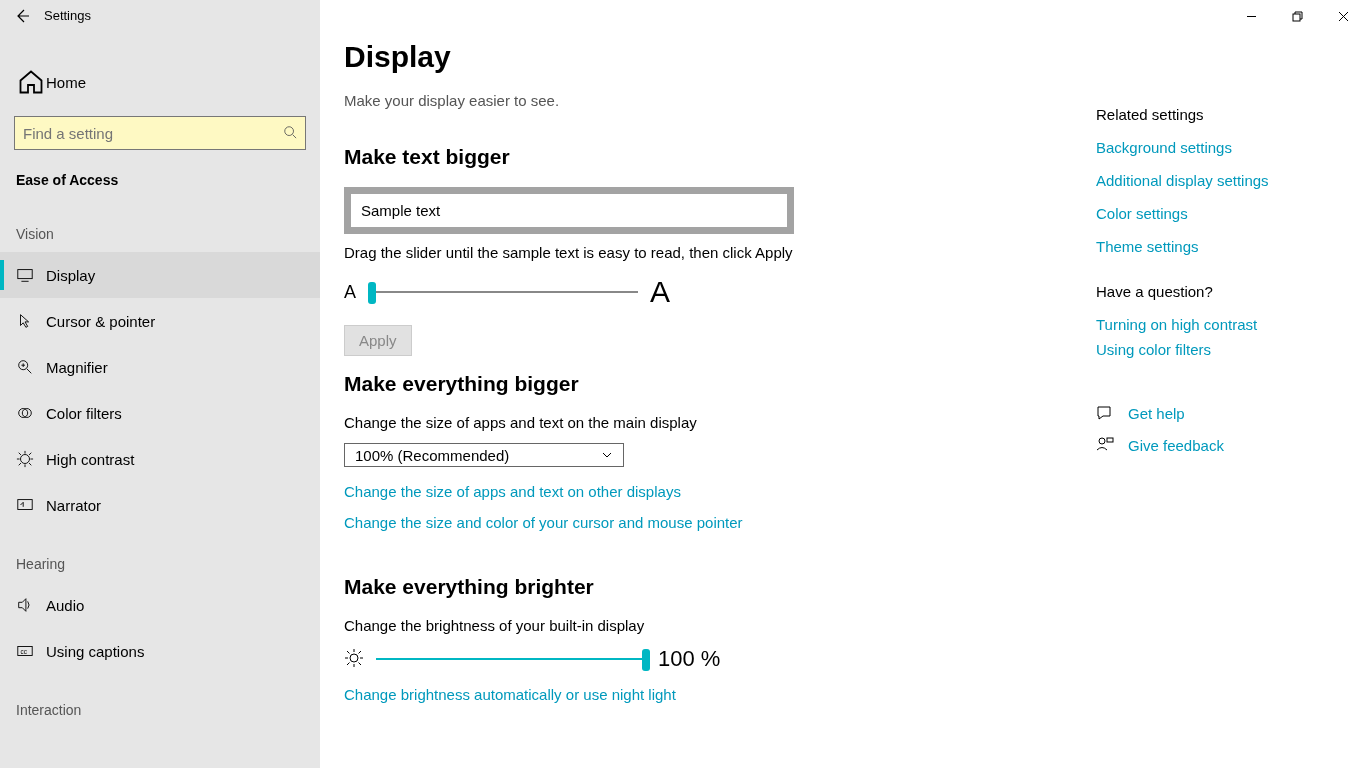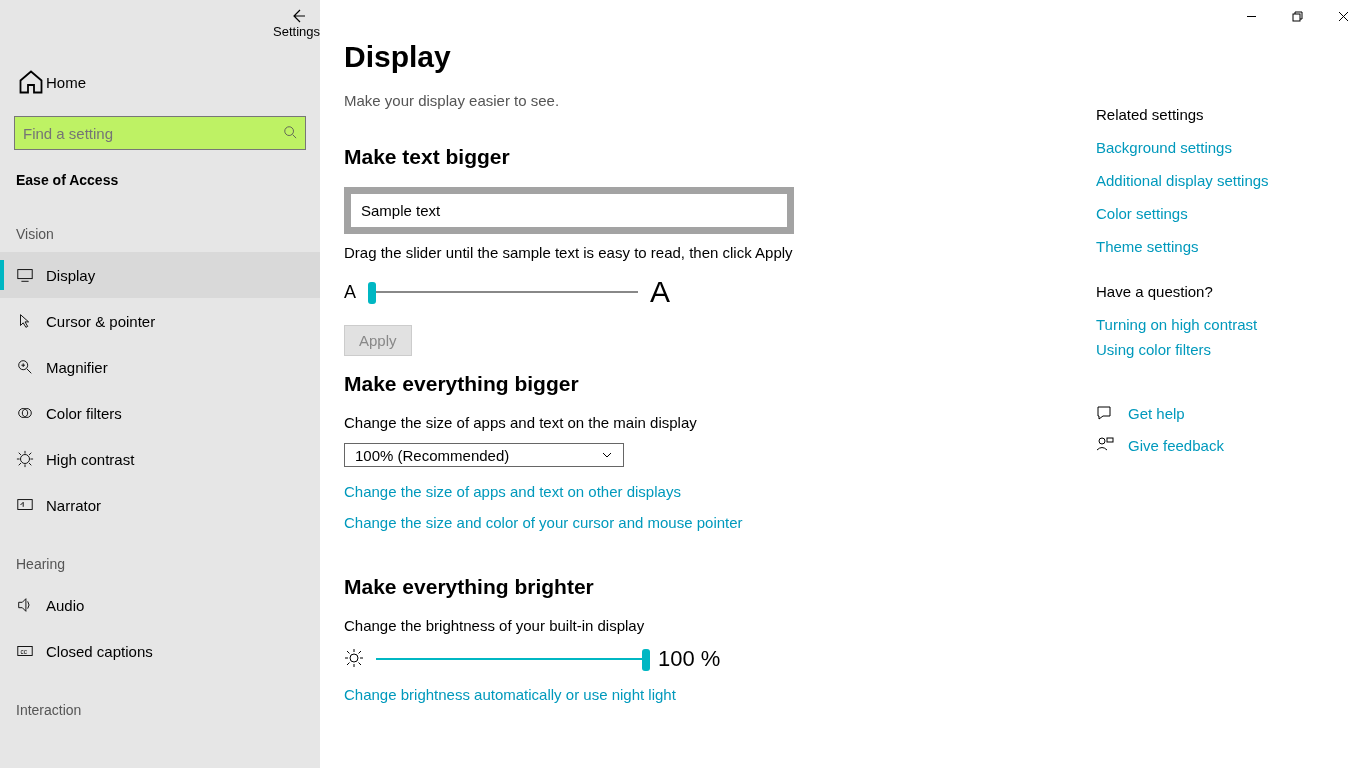--- a/index.html
+++ b/index.html
@@ -16,23 +16,22 @@
   .sidebar {
     width: 320px;
     height: 100%;
     background: #e6e6e6;
     display: flex;
     flex-direction: column;
     padding-top: 8px;
   }
   .topbar-row {
     display: flex;
-    align-items: flex-end;
+    align-items: flex-start;
     height: 40px;
-    flex-direction: column;
   }
   .back-btn {
     width: 44px;
     display: flex;
     justify-content: center;
     align-items: center;
     cursor: pointer;
   }
   .back-btn svg { width: 16px; height: 16px; }
   .app-title { font-size: 13px; color: #000; }
@@ -46,21 +45,21 @@
   }
   .home-row .icon { width: 30px; display:flex; align-items:center; }
   .home-label { font-size: 15px; }
   .search-wrap {
     margin: 12px 14px 0 14px;
   }
   .search-box {
     display: flex;
     align-items: center;
     border: 1px solid #777;
-    background: #bef264;
+    background: #fef9c3;
     height: 34px;
     padding: 0 8px;
   }
   .search-input {
     flex: 1;
     border: none;
     background: transparent;
     font-size: 15px;
     color: #555;
     outline: none;
@@ -327,21 +326,21 @@
       </span>
     <span class="label">Audio</span>
   </div>
   <div class="nav-item">
     <span class="icon">
         <svg viewBox="0 0 20 20">
           <rect x="2" y="5" width="16" height="10" stroke="#000" fill="none"></rect>
           <text x="5" y="13" font-size="7" fill="#000">cc</text>
         </svg>
       </span>
-    <span class="label">Closed captions</span>
+    <span class="label">Using captions</span>
   </div>
 
   <div class="group-label">Interaction</div>
 </div>
 
 <div class="main">
 
   <div class="window-controls">
     <div class="win-ctl">
         <svg viewBox="0 0 11 11">

